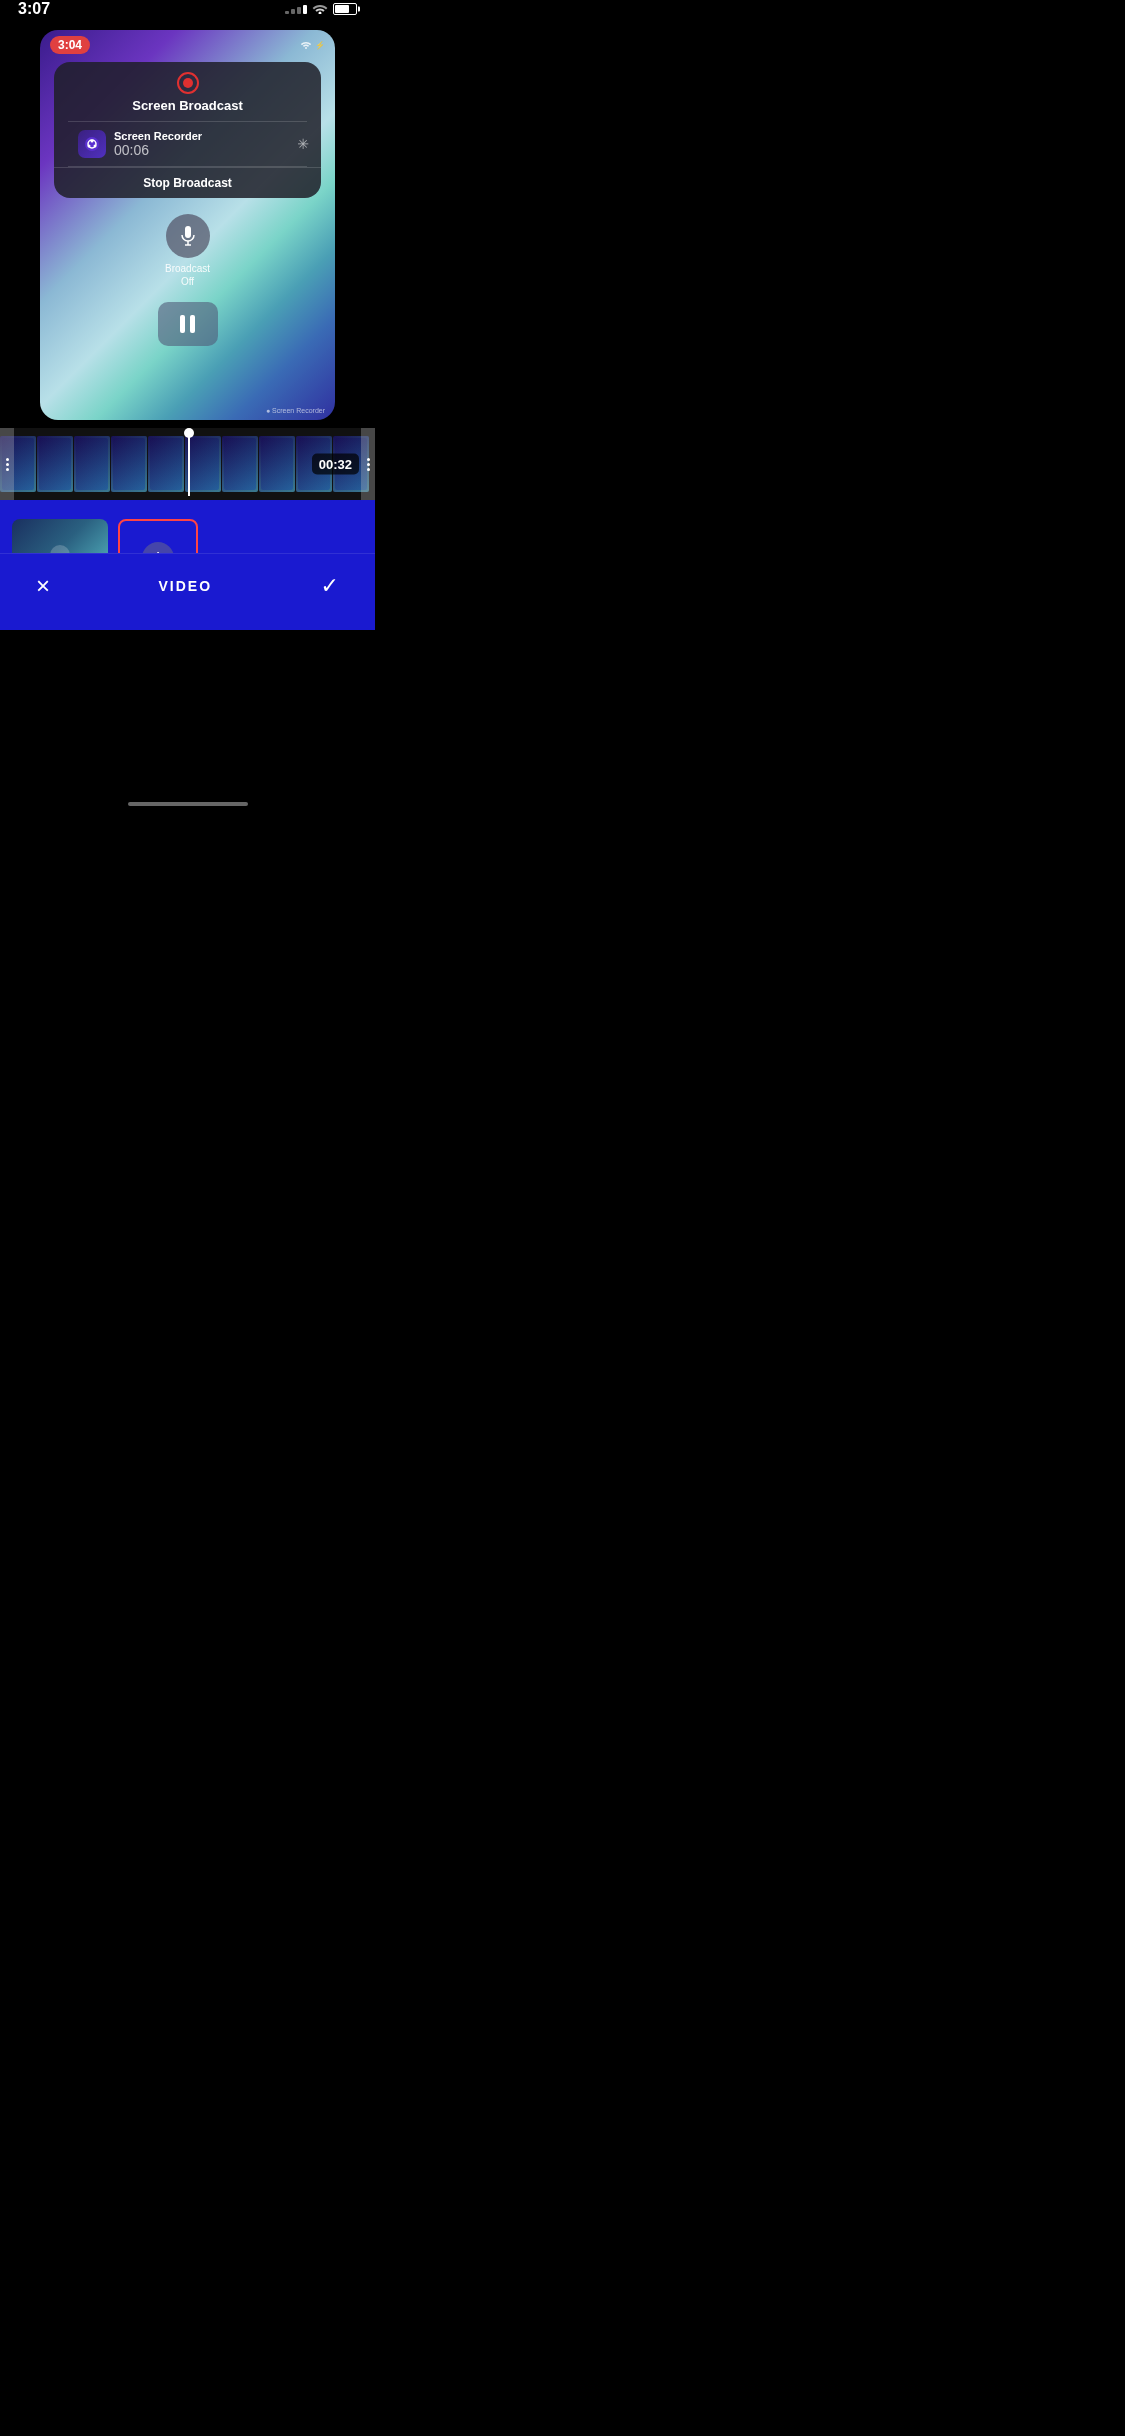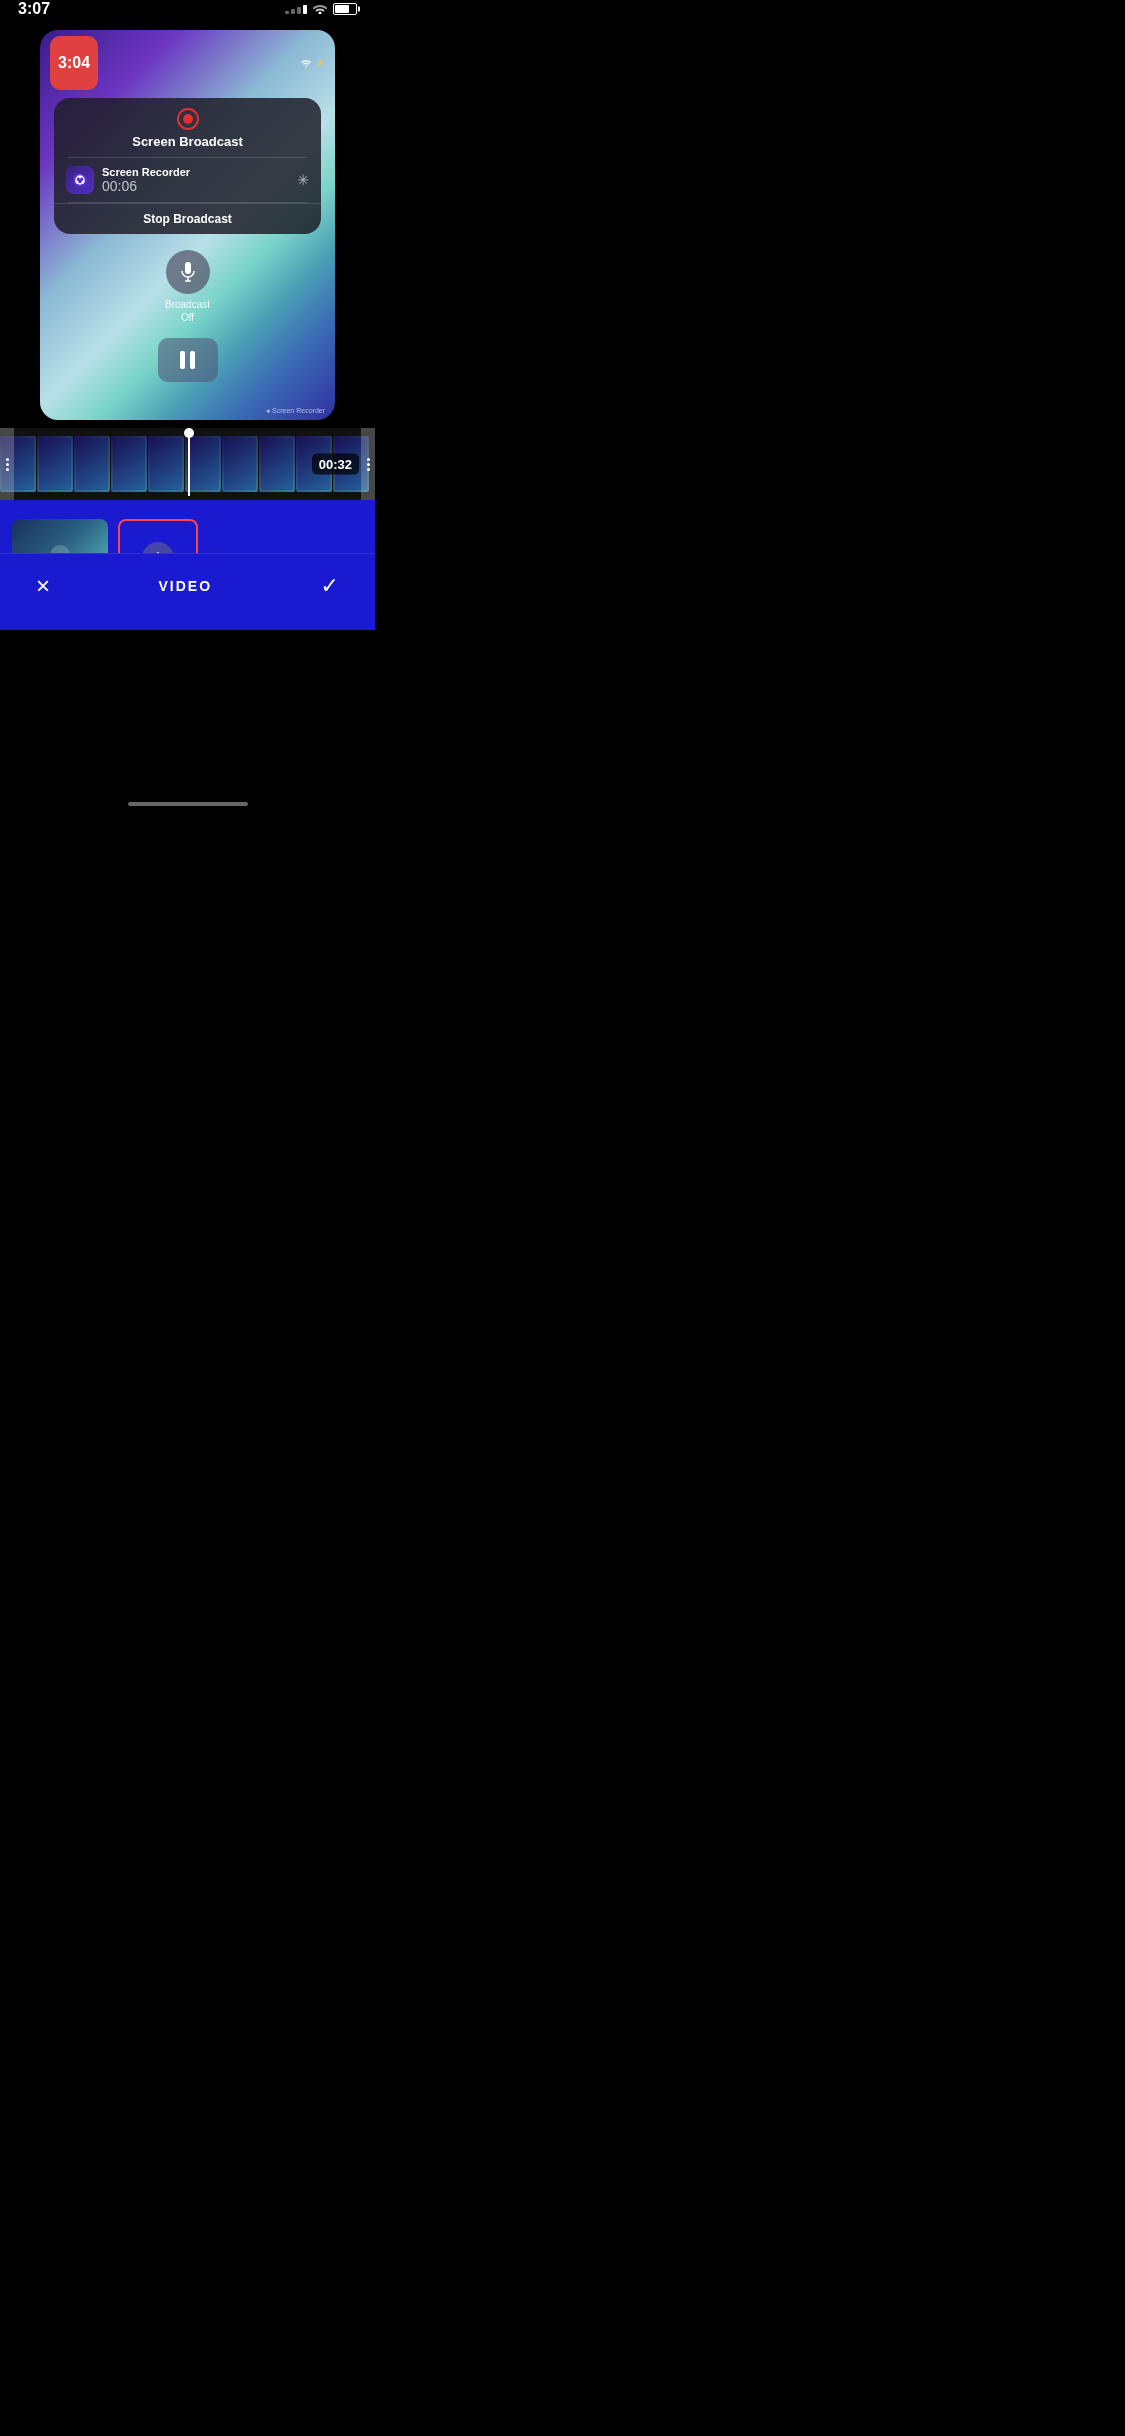--- a/index.html
+++ b/index.html
@@ -95,23 +95,23 @@
     .inner-status {
       display: flex;
       justify-content: space-between;
       align-items: center;
       padding: 6px 10px 4px;
     }
 
     .inner-time-badge {
       background: #e04040;
       color: #fff;
-      font-size: 16px;
+      font-size: 12px;
       font-weight: 700;
-      padding: 18px 8px;
+      padding: 2px 8px;
       border-radius: 10px;
     }
 
     .inner-status-right {
       display: flex;
       align-items: center;
       gap: 3px;
       color: #fff;
       font-size: 9px;
     }
@@ -168,20 +168,21 @@
       height: 1px;
       background: rgba(255,255,255,0.15);
       margin: 0 14px;
     }
 
     .broadcast-app-row {
       display: flex;
       align-items: center;
       justify-content: space-between;
       padding: 8px 12px;
+      margin-left: 12px;
     }
 
     .app-info {
       display: flex;
       align-items: center;
       gap: 8px;
     }
 
     .app-icon {
       width: 28px;

